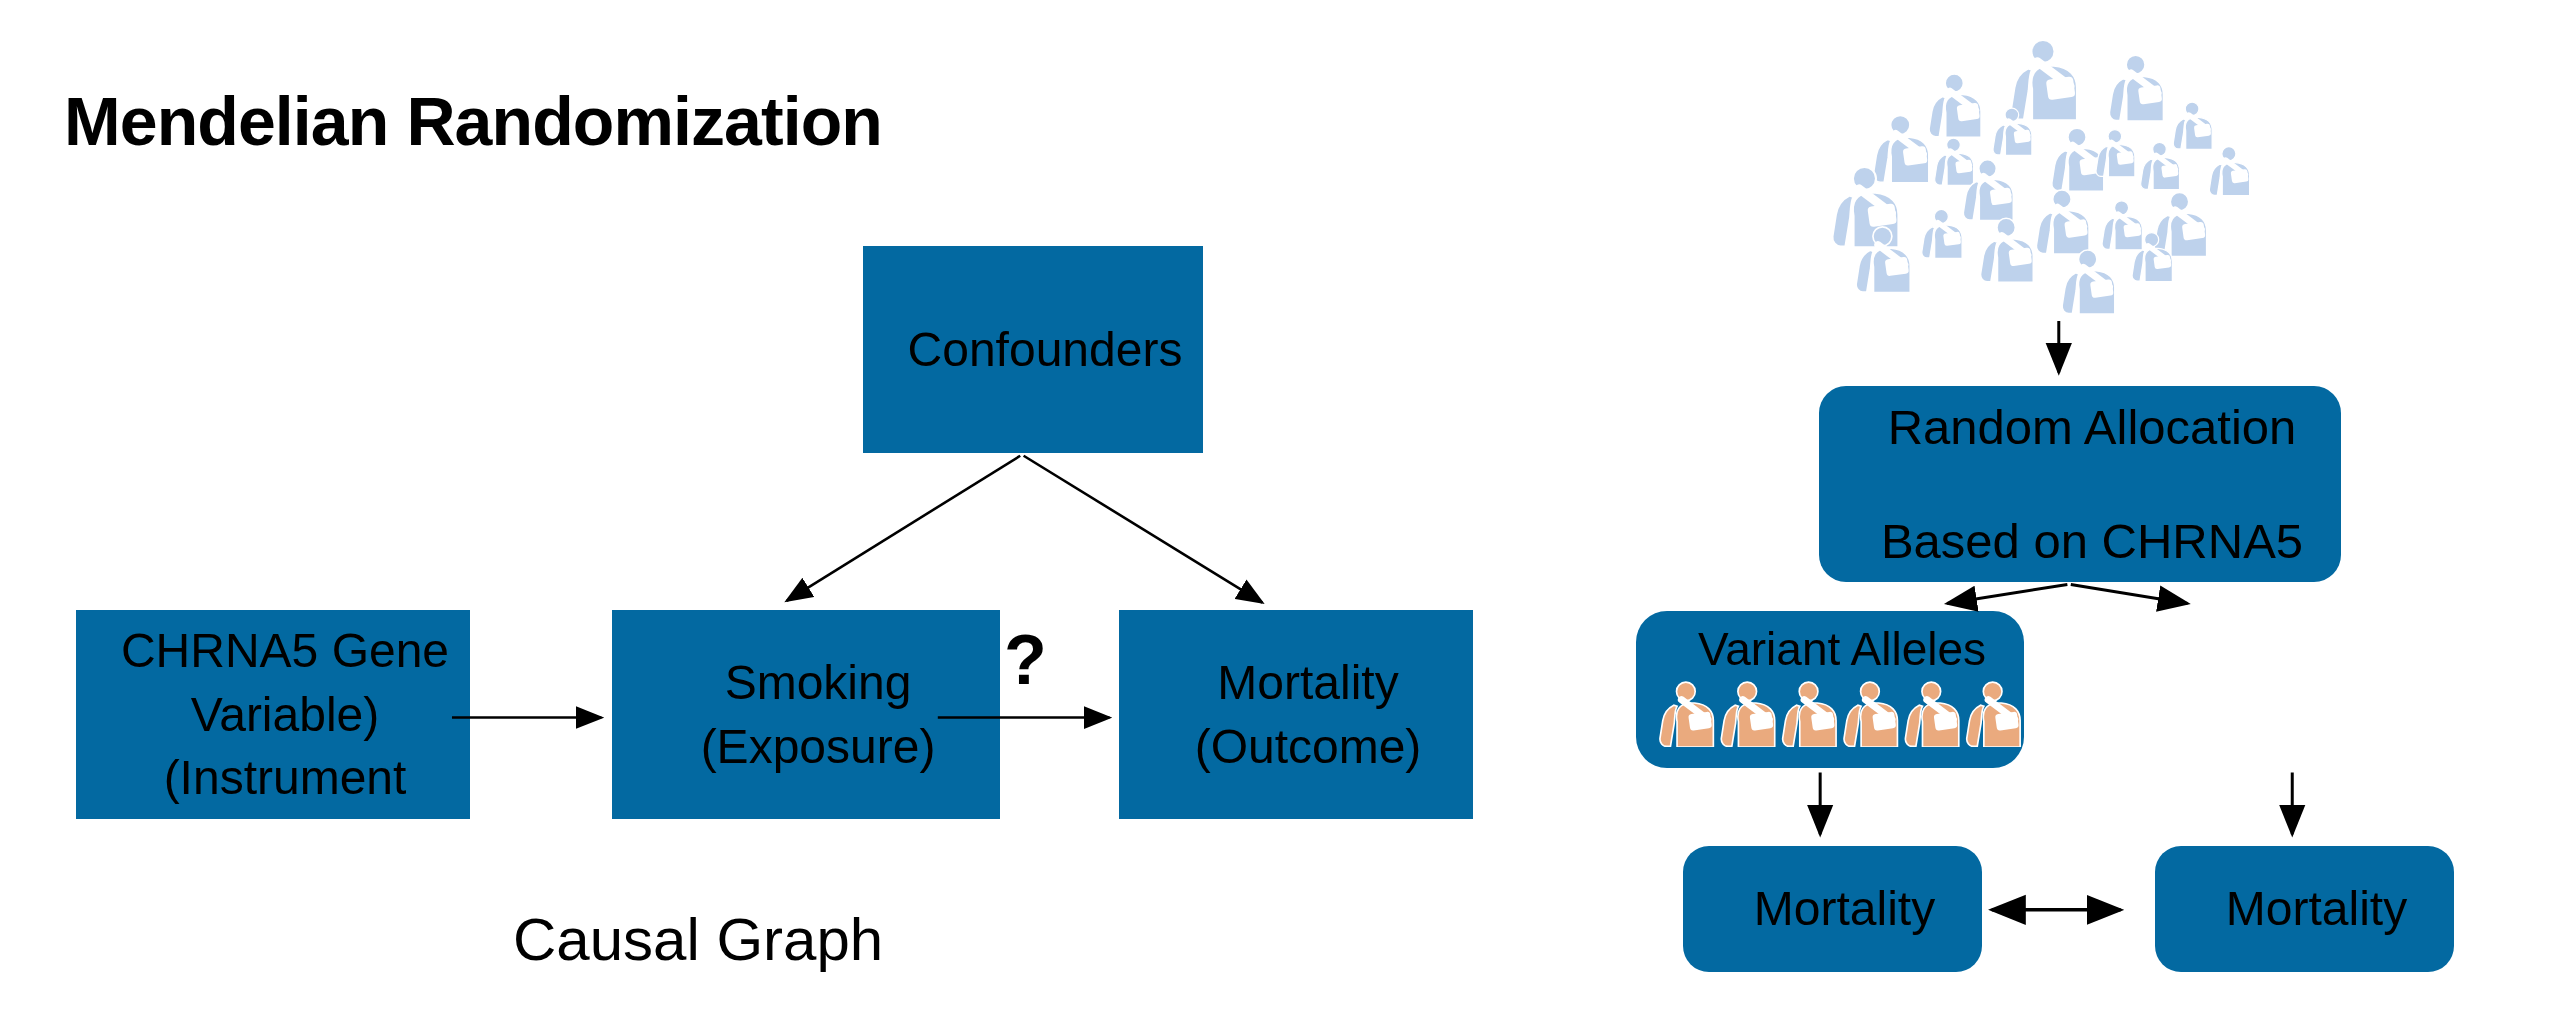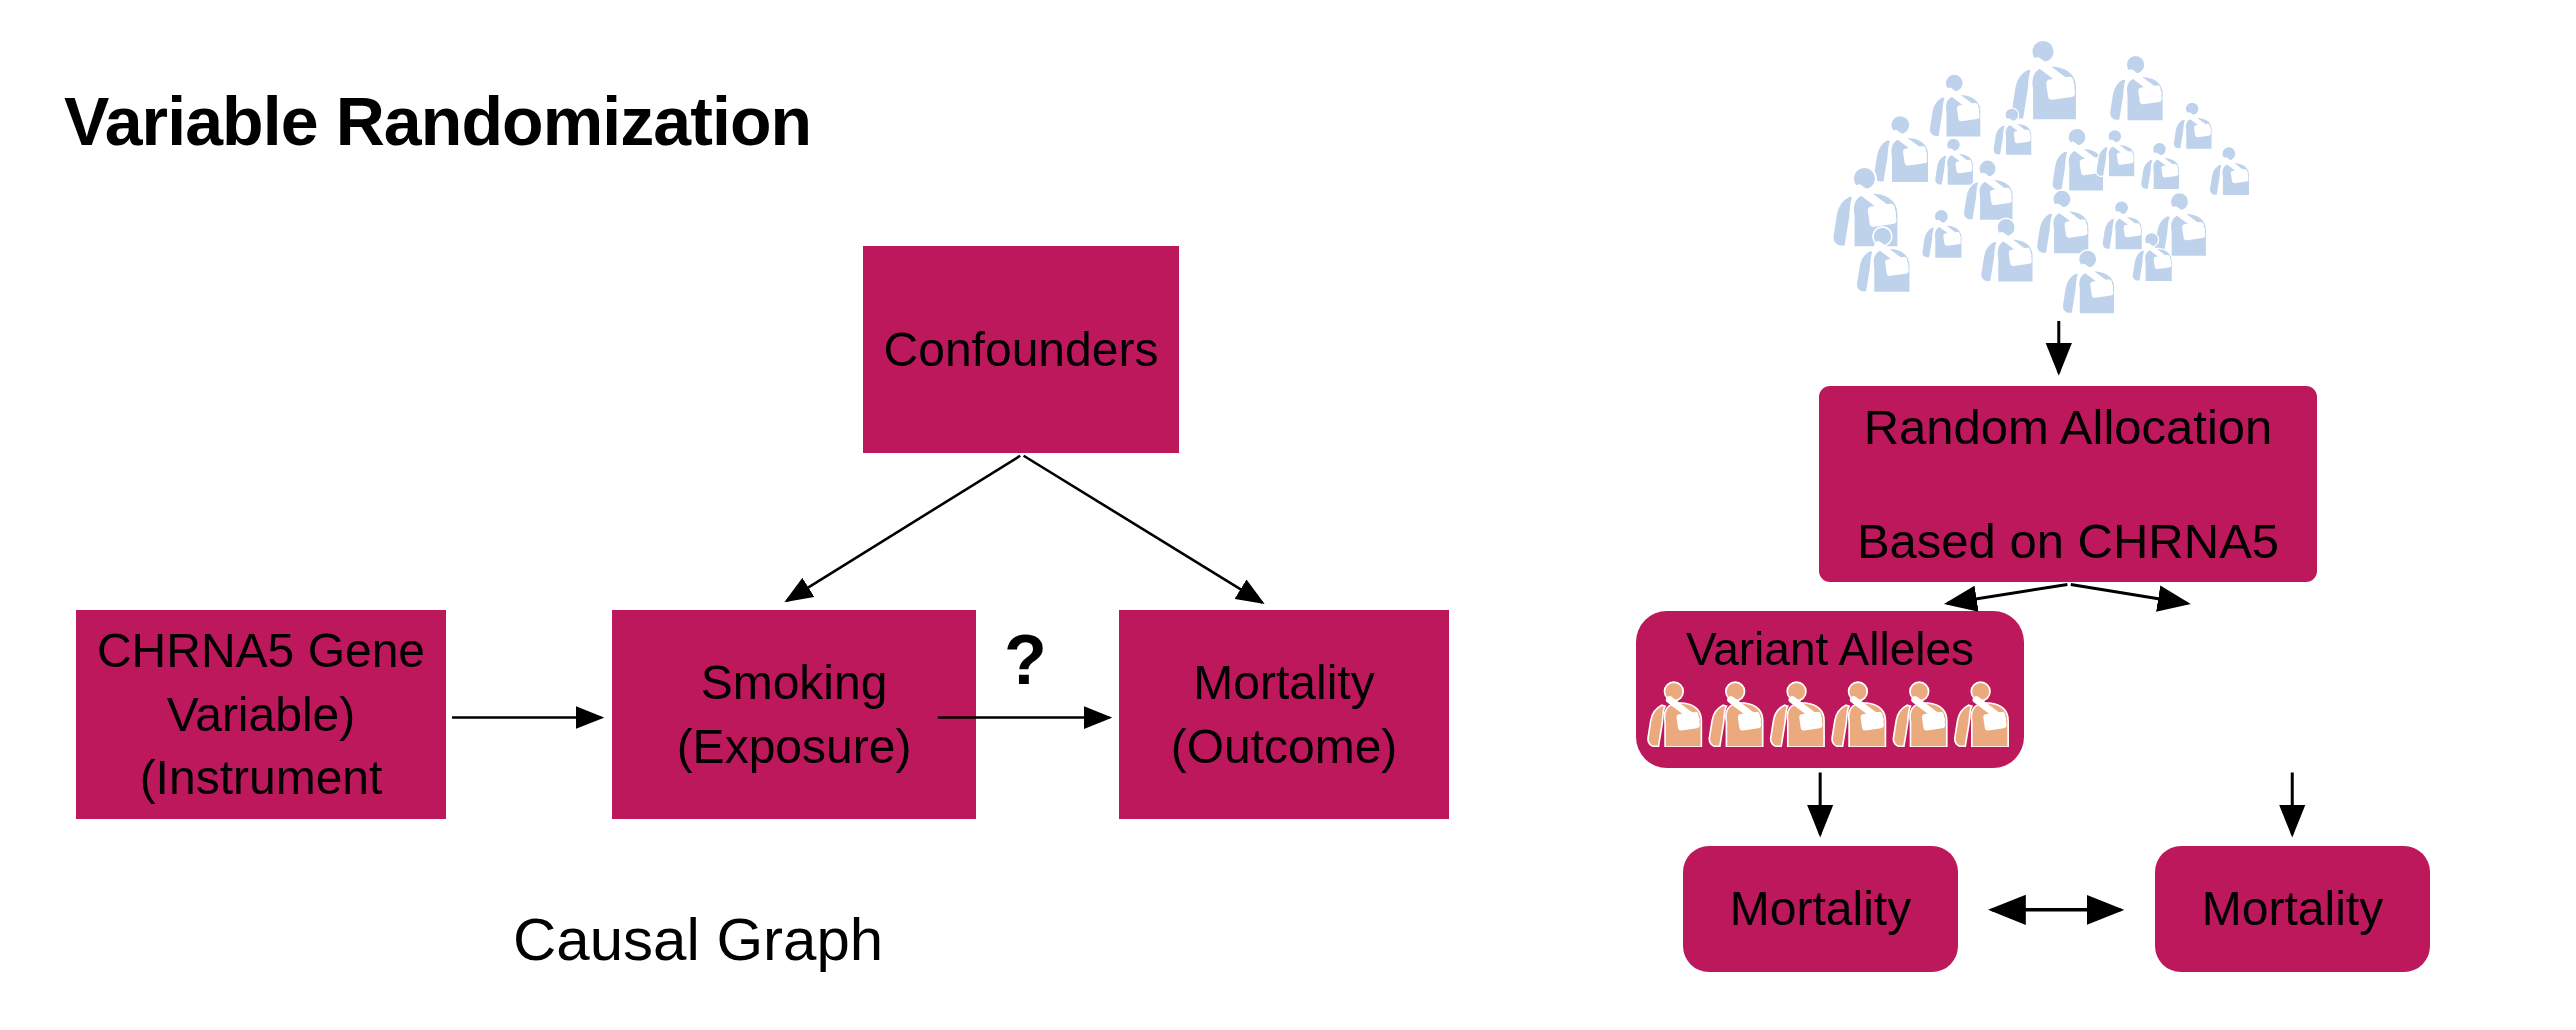--- a/index.html
+++ b/index.html
@@ -12,25 +12,25 @@
     overflow:hidden;
   }
   .abs{position:absolute;}
   #page-title{
     left:64px;top:82px;
     font-size:68px;font-weight:700;letter-spacing:-0.9px;
     white-space:nowrap;
   }
   .node{
     display:flex;flex-direction:column;align-items:center;justify-content:center;
-    background:#be185d;
+    background:#0369a1;
     text-align:right;
-    font-size:48px;line-height:1.32;
+    font-size:48px;line-height:1.32;padding-left:24px;
   }
-  .node.rounded{border-radius:11px;gap:48px;}
+  .node.rounded{border-radius:27px;gap:48px;}
   
   #box-confounders{left:863px;top:246px;width:316px;height:207px;}
   #box-instrument {left:76px;  top:610px;width:370px;height:209px;}
   #box-exposure   {left:612px; top:610px;width:364px;height:209px;}
   #box-outcome    {left:1119px;top:610px;width:330px;height:209px;}
   #question-mark{
     left:987px;top:620px;width:77px;
     font-size:70px;font-weight:700;text-align:center;
   }
   #caption-left{
@@ -49,21 +49,21 @@
   .icon-row{margin-top:5.2px;display:block;}
   #box-mortality-left {left:1683px;top:846px;width:275px;height:126px;border-radius:26px;}
   #box-mortality-right{left:2155px;top:846px;width:275px;height:126px;border-radius:26px;}
   #arrow-layer{left:0;top:0;width:2576px;height:1030px;pointer-events:none;}
 </style>
 </head>
 <body>
 
 <div id="canvas">
 
-  <div id="page-title" class="abs">Variable Randomization</div>
+  <div id="page-title" class="abs">Mendelian Randomization</div>
 
   <div id="box-confounders" class="node abs">
     <span>Confounders</span>
   </div>
 
   <div id="box-instrument" class="node abs">
     <span>CHRNA5 Gene</span>
     <span>Variable)</span>
     <span>(Instrument</span>
   </div>

